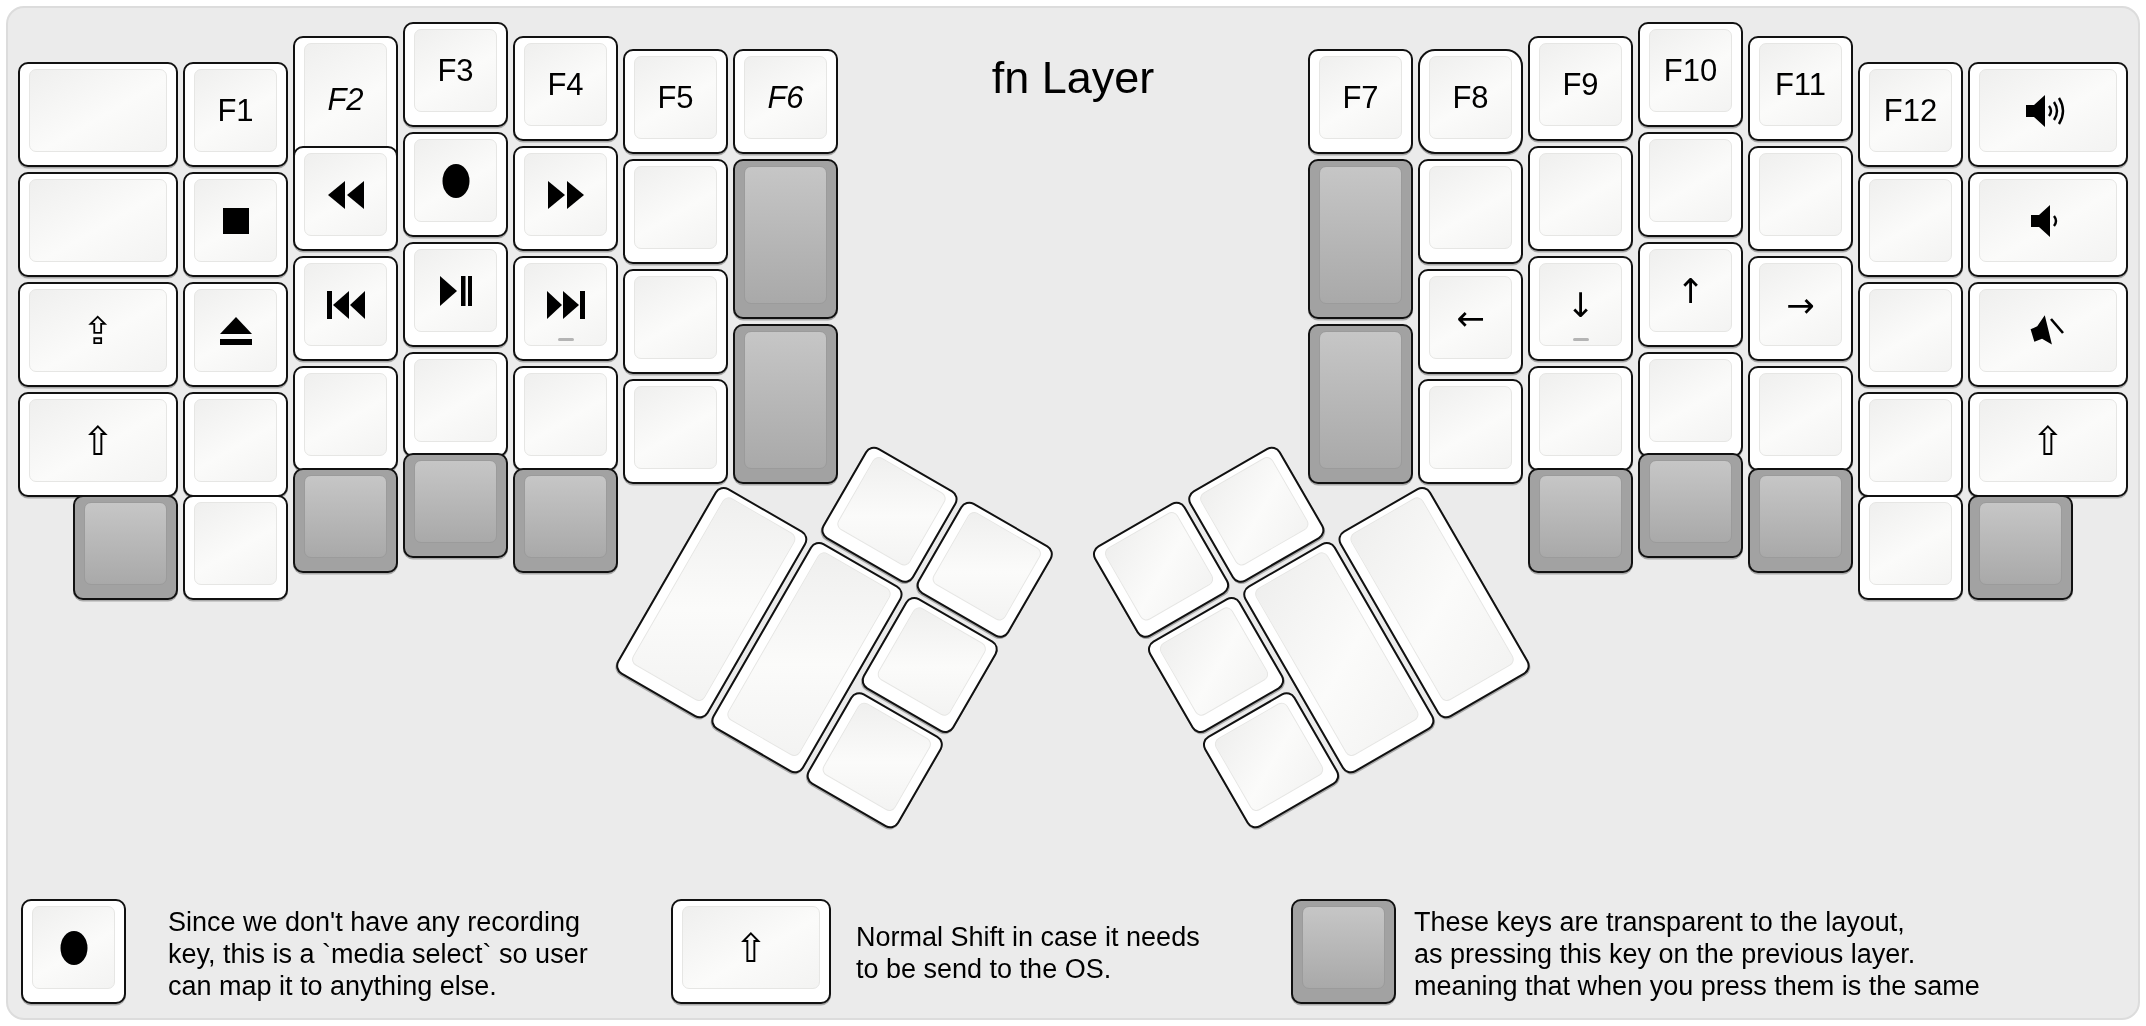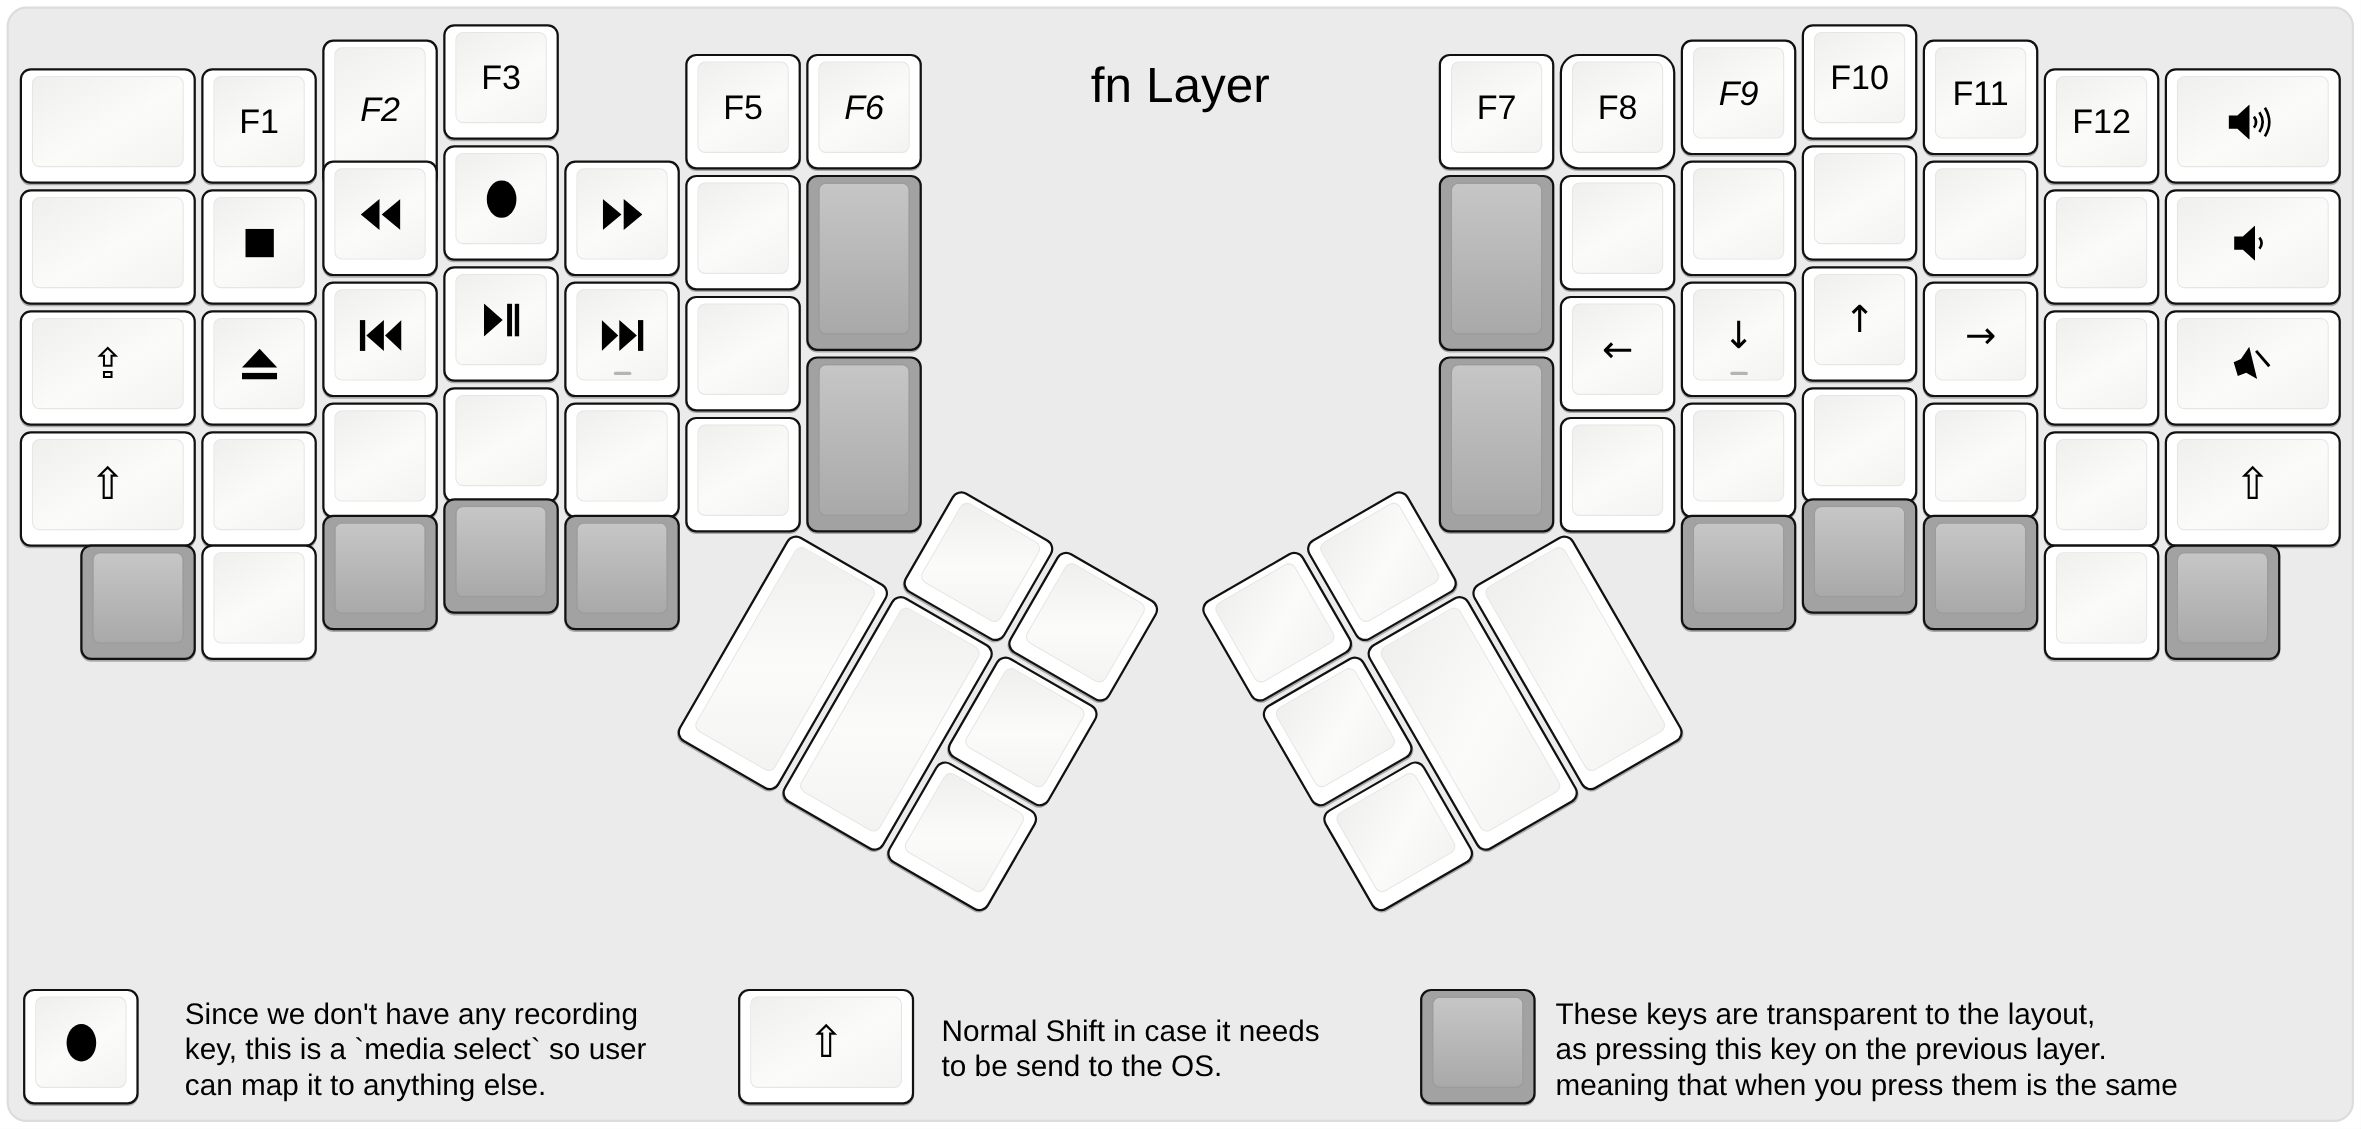--- a/index.html
+++ b/index.html
@@ -187,20 +187,25 @@
             <polygon points="0,0 17,15 0,30" fill="#000"></polygon>
             <rect x="21" y="0" width="4.5" height="30" fill="#000"></rect>
             <rect x="28" y="0" width="4.5" height="30" fill="#000"></rect>
           </svg>
         </span>
       </div>
     </div>
     <div class="key" style="left: 403px; top: 352px; width: 105px; height: 105px;">
       <div class="top"></div>
     </div>
+    <div class="key" style="left: 513px; top: 36px; width: 105px; height: 105px;">
+      <div class="top">
+        <span class="lbl">F4</span>
+      </div>
+    </div>
     <div class="key" style="left: 513px; top: 146px; width: 105px; height: 105px;">
       <div class="top">
         <span>
           <svg width="36" height="28" viewBox="0 0 36 28" xmlns="http://www.w3.org/2000/svg">
             <polygon points="0,0 17,14 0,28" fill="#000"></polygon>
             <polygon points="19,0 36,14 19,28" fill="#000"></polygon>
           </svg>
         </span>
       </div>
     </div>
@@ -279,21 +284,21 @@
       <div class="top"></div>
     </div>
     <div class="key" style="left: 1418px; top: 269px; width: 105px; height: 105px;">
       <div class="top">
         <span><span class="gl">←</span></span>
       </div>
     </div>
     <div class="key" style="left: 1418px; top: 379px; width: 105px; height: 105px;">
       <div class="top"></div>
     </div>
-    <div class="key" style="left: 1528px; top: 36px; width: 105px; height: 105px; font-style: italic;">
+    <div class="key" style="left: 1528px; top: 36px; width: 105px; height: 105px;">
       <div class="top">
         <span class="lbl">F9</span>
       </div>
     </div>
     <div class="key" style="left: 1528px; top: 146px; width: 105px; height: 105px;">
       <div class="top"></div>
     </div>
     <div class="key" style="left: 1528px; top: 256px; width: 105px; height: 105px;">
       <div class="top">
         <span><span class="gl">↓</span></span>

